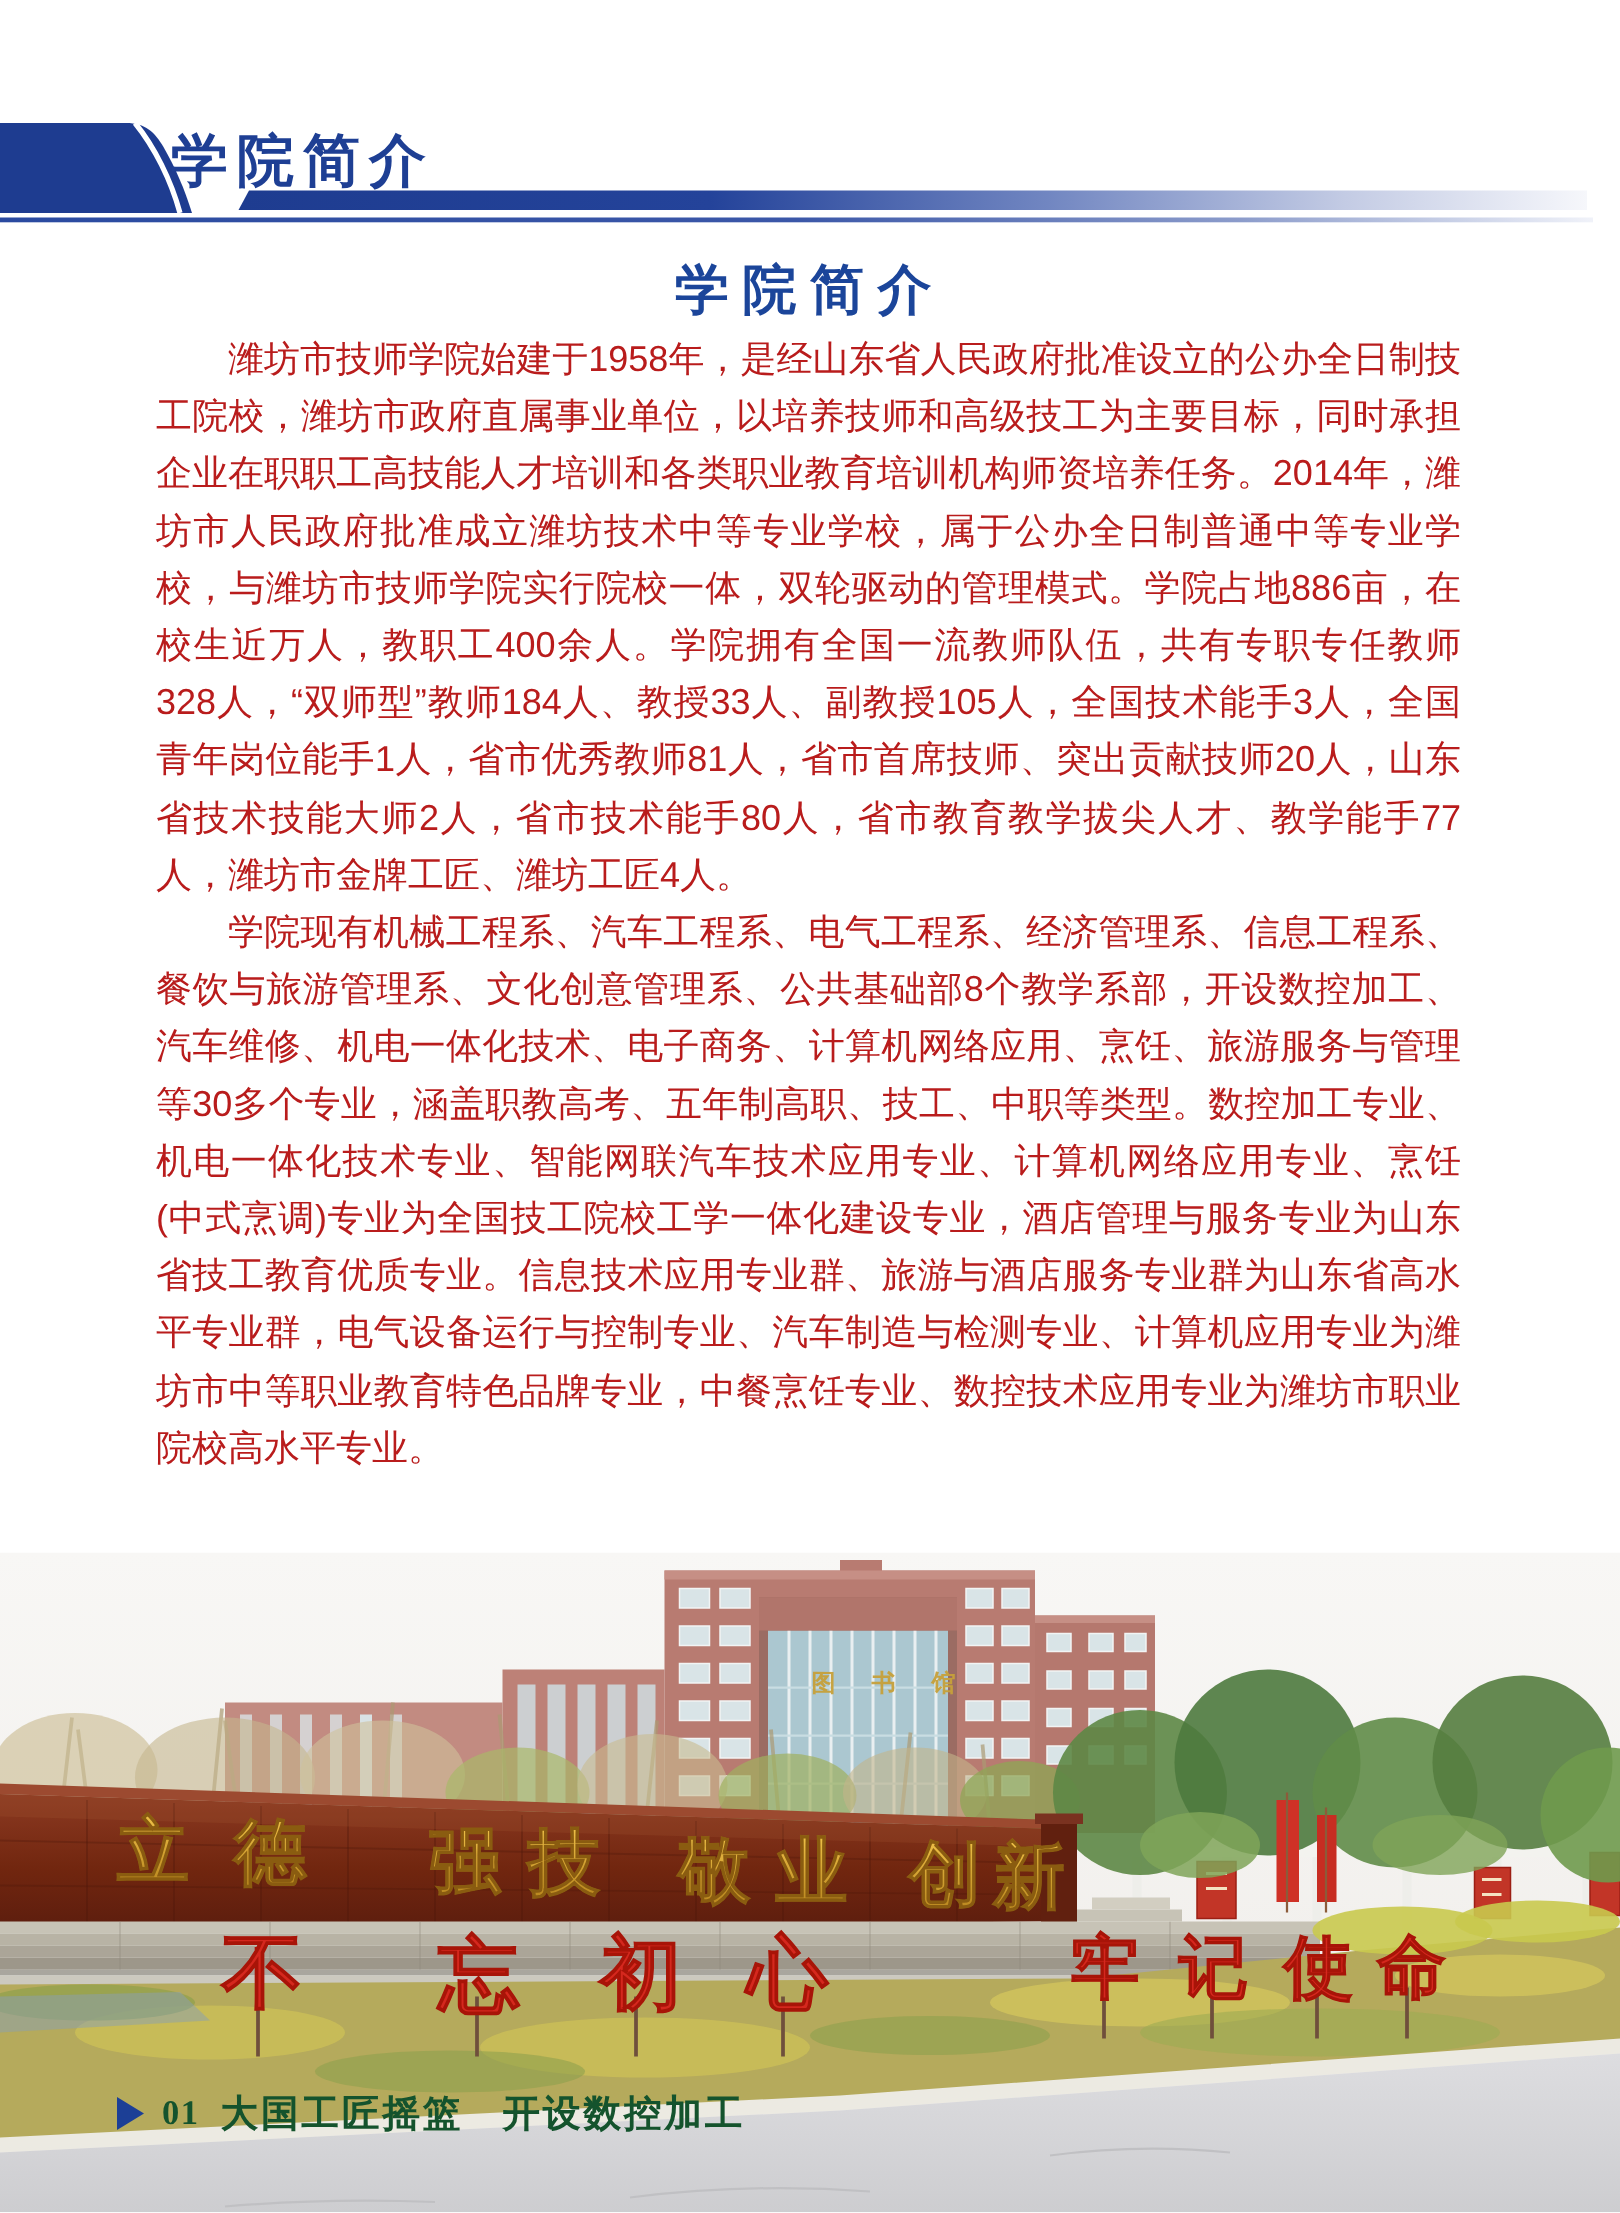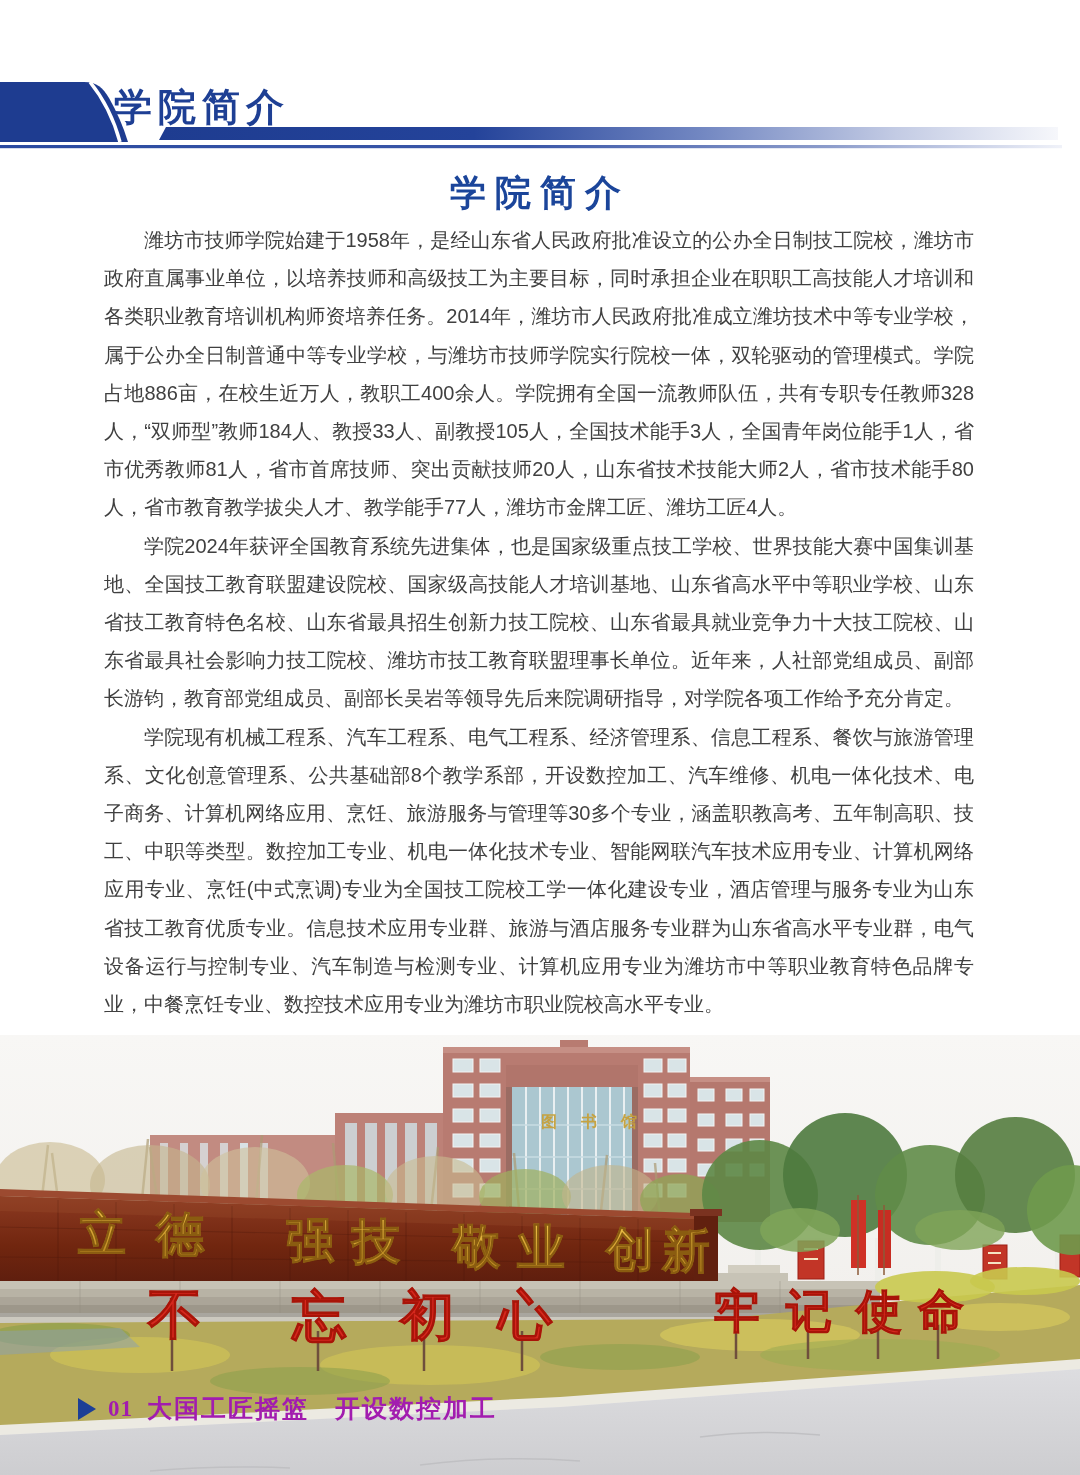--- a/index.html
+++ b/index.html
@@ -13,32 +13,32 @@
     font-family:"Liberation Sans",sans-serif;font-weight:bold;
     font-size:38px;letter-spacing:6px;fill:#1e3f94;
   }
   
   .doc-title{
     position:absolute;top:169px;left:0;width:100%;margin:0;text-align:center;
     font-size:36px;font-weight:bold;letter-spacing:9px;color:#1b459a;
   }
   .body-text{
     position:absolute;left:104px;right:106px;top:221px;
-    font-size:20px;line-height:38.2px;color:#404040;
+    font-size:24px;line-height:38.2px;color:#b91c1c;
     text-align:justify;
   }
   .body-text p{margin:0;text-indent:2em;}
   
   .photo{position:absolute;left:0;top:1035px;margin:0;width:1080px;height:440px;}
   .photo svg{display:block;}
   .photo text{font-family:"Liberation Sans",sans-serif;font-weight:bold;}
   
   .pfooter{
     position:absolute;left:78px;top:1392px;display:flex;align-items:center;
-    color:#a21caf;
+    color:#14532d;
   }
   .tri{
     width:0;height:0;border-top:11px solid transparent;border-bottom:11px solid transparent;
     border-left:18px solid #1c3f96;margin-right:12px;
   }
   .pnum{font-family:"Liberation Serif",serif;font-weight:bold;font-size:23px;letter-spacing:1px;}
   .slogan{font-family:"Liberation Serif",serif;font-weight:bold;font-size:25px;letter-spacing:2px;margin-left:14px;}
   .slogan.second{margin-left:26px;}
 </style>
 </head>
@@ -66,21 +66,20 @@
     <path d="M90,24 C103,40 114,62 120,84" fill="none" stroke="#ffffff" stroke-width="3.5"></path>
     <polygon points="166,69 1058,69 1058,82 159,82" fill="url(#hbar)"></polygon>
     <rect x="0" y="87" width="1062" height="3.2" fill="url(#hline)"></rect>
     <text class="hdr-title" x="114" y="62">学院简介</text>
   </svg>
 
   <h1 class="doc-title">学院简介</h1>
 
   <main class="body-text">
     <p>潍坊市技师学院始建于1958年，是经山东省人民政府批准设立的公办全日制技工院校，潍坊市政府直属事业单位，以培养技师和高级技工为主要目标，同时承担企业在职职工高技能人才培训和各类职业教育培训机构师资培养任务。2014年，潍坊市人民政府批准成立潍坊技术中等专业学校，属于公办全日制普通中等专业学校，与潍坊市技师学院实行院校一体，双轮驱动的管理模式。学院占地886亩，在校生近万人，教职工400余人。学院拥有全国一流教师队伍，共有专职专任教师328人，“双师型”教师184人、教授33人、副教授105人，全国技术能手3人，全国青年岗位能手1人，省市优秀教师81人，省市首席技师、突出贡献技师20人，山东省技术技能大师2人，省市技术能手80人，省市教育教学拔尖人才、教学能手77人，潍坊市金牌工匠、潍坊工匠4人。</p>
-    <p>学院2024年获评全国教育系统先进集体，也是国家级重点技工学校、世界技能大赛中国集训基地、全国技工教育联盟建设院校、国家级高技能人才培训基地、山东省高水平中等职业学校、山东省技工教育特色名校、山东省最具招生创新力技工院校、山东省最具就业竞争力十大技工院校、山东省最具社会影响力技工院校、潍坊市技工教育联盟理事长单位。近年来，人社部党组成员、副部长游钧，教育部党组成员、副部长吴岩等领导先后来院调研指导，对学院各项工作给予充分肯定。</p>
     <p>学院现有机械工程系、汽车工程系、电气工程系、经济管理系、信息工程系、餐饮与旅游管理系、文化创意管理系、公共基础部8个教学系部，开设数控加工、汽车维修、机电一体化技术、电子商务、计算机网络应用、烹饪、旅游服务与管理等30多个专业，涵盖职教高考、五年制高职、技工、中职等类型。数控加工专业、机电一体化技术专业、智能网联汽车技术应用专业、计算机网络应用专业、烹饪(中式烹调)专业为全国技工院校工学一体化建设专业，酒店管理与服务专业为山东省技工教育优质专业。信息技术应用专业群、旅游与酒店服务专业群为山东省高水平专业群，电气设备运行与控制专业、汽车制造与检测专业、计算机应用专业为潍坊市中等职业教育特色品牌专业，中餐烹饪专业、数控技术应用专业为潍坊市职业院校高水平专业。</p>
   </main>
 
   <figure class="photo">
     <svg width="1080" height="440" viewBox="0 0 1080 440">
       <defs>
         <linearGradient id="sky" x1="0" y1="0" x2="0" y2="1">
           <stop offset="0" stop-color="#f8f7f5"></stop>
           <stop offset="0.6" stop-color="#f2f0ed"></stop>
           <stop offset="1" stop-color="#edebe7"></stop>

